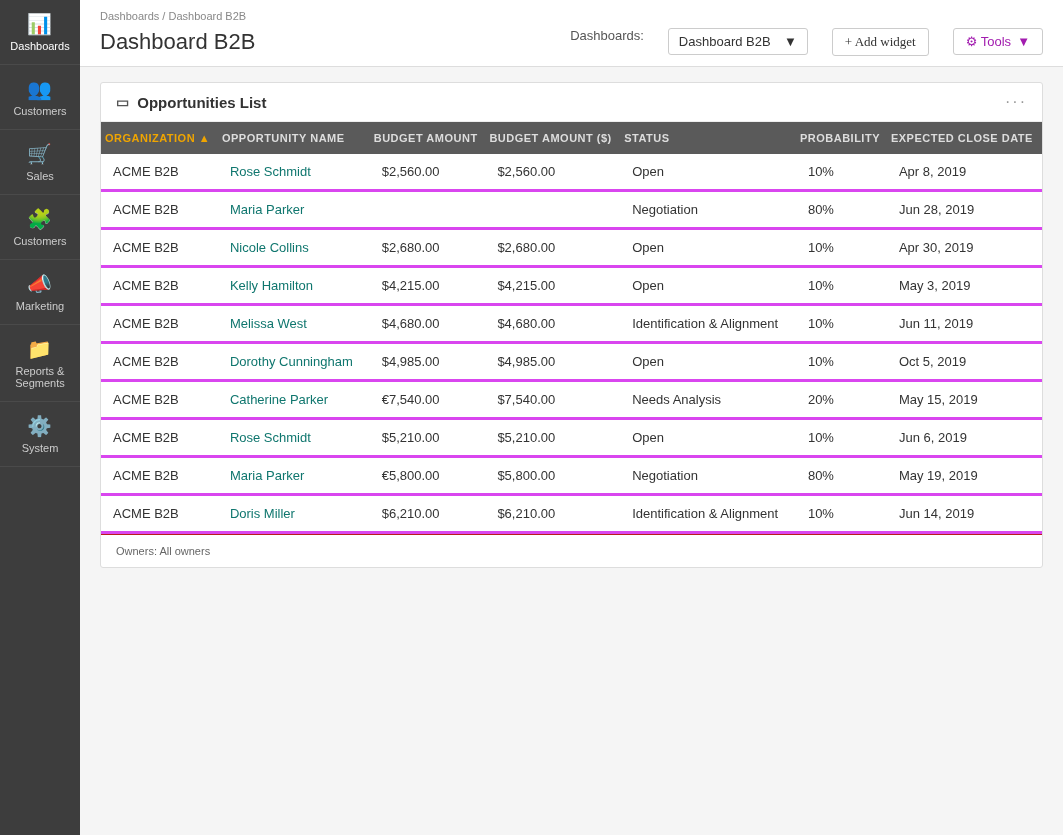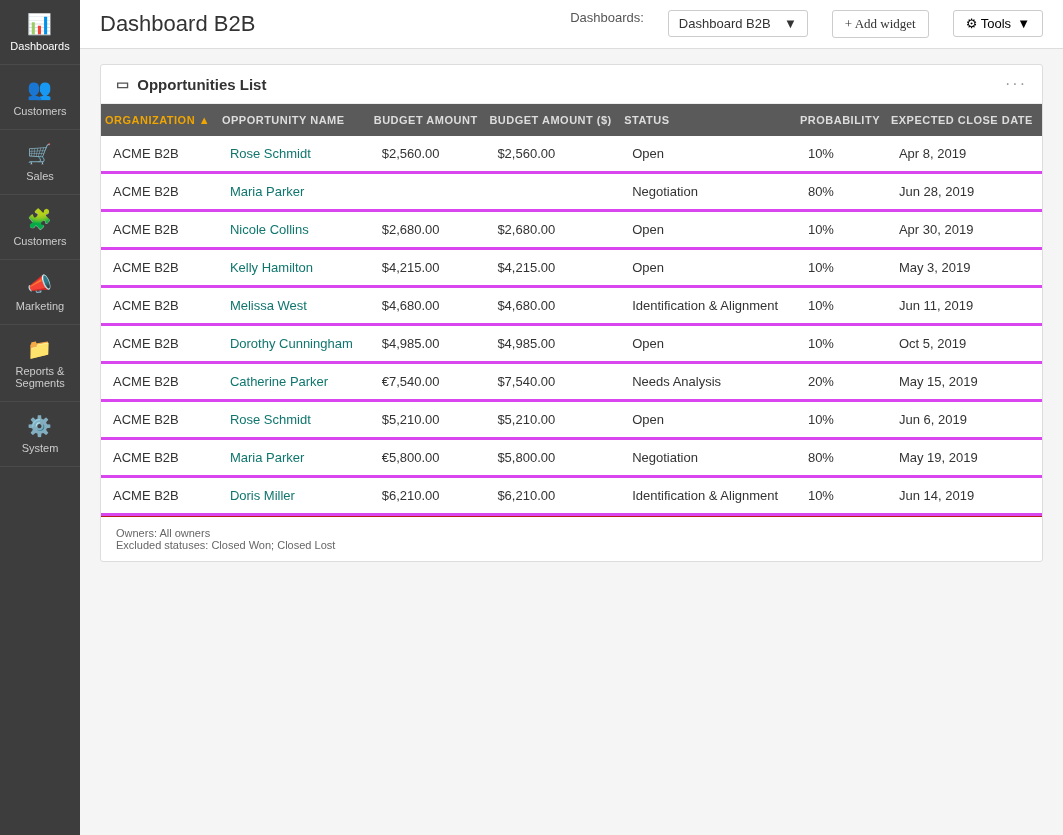--- a/index.html
+++ b/index.html
@@ -92,21 +92,21 @@
       padding: 5px 12px;
       font-size: 13px;
       background: #fff;
       color: #333;
       cursor: pointer;
       display: flex;
       align-items: center;
       gap: 6px;
     }
     .btn-add { color: #333; font-family: Liberation Serif, serif; }
-    .btn-tools { color: #000000; }
+    .btn-tools { color: #a21caf; }
 
     
     .dashboard-body {
       flex: 1;
       padding: 15px 20px;
       overflow-y: auto;
       position: relative;
     }
 
     
@@ -217,20 +217,21 @@
   </div>
   <div class="sidebar-item">
     <span class="icon">⚙️</span>
     <span>System</span>
   </div>
 </nav>
 
 <div class="main-content">
 
   <div class="header">
+    <div class="breadcrumb">Dashboards / Dashboard B2B</div>
     <div class="header-row">
       <h1 class="page-title">Dashboard B2B</h1>
       <div class="header-controls">
         <span class="dashboards-label">Dashboards:</span>
         <div class="dashboard-select">
           <span>Dashboard B2B</span>
           <span>▼</span>
         </div>
         <button class="btn btn-add">+ Add widget</button>
         <button class="btn btn-tools">
@@ -354,17 +355,16 @@
                 <td>$6,210.00</td>
                 <td>Identification &amp; Alignment</td>
                 <td>10%</td>
                 <td>Jun 14, 2019</td>
               </tr>
             </tbody>
         </table>
       </div>
       <div class="widget-footer">
         <div>Owners: All owners</div>
-        <div>Excluded statuses: Closed Won; Closed Lost</div>
       </div>
     </div>
   </div>
 </div>
 
 </body></html>

